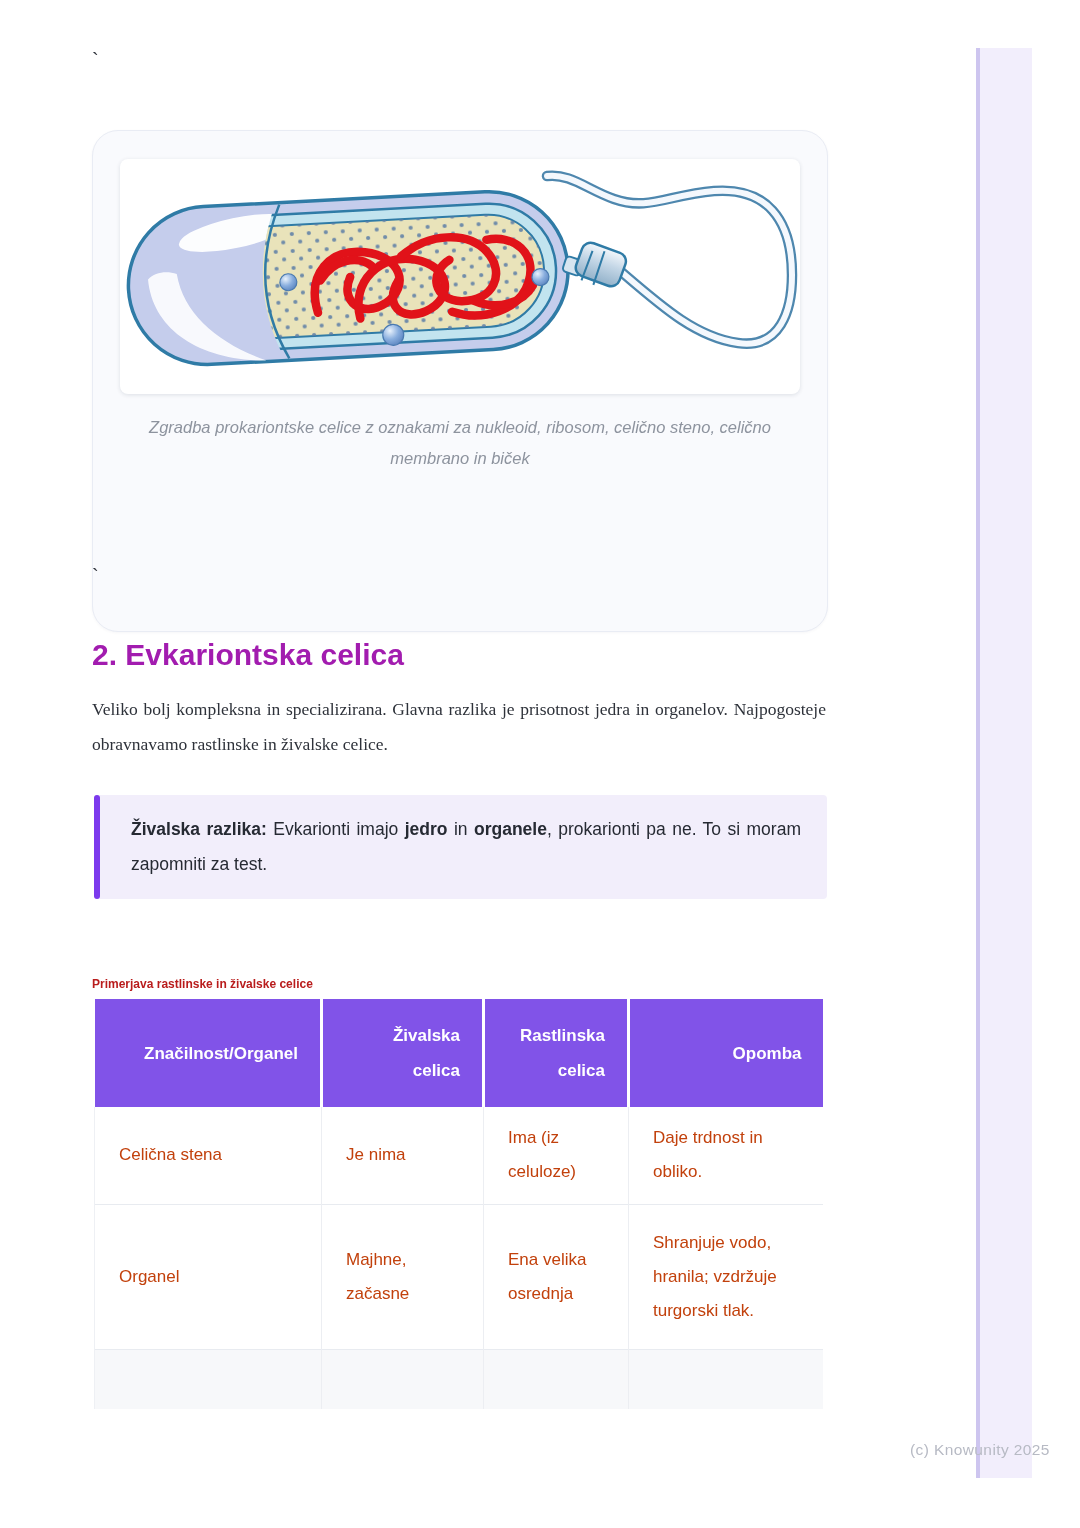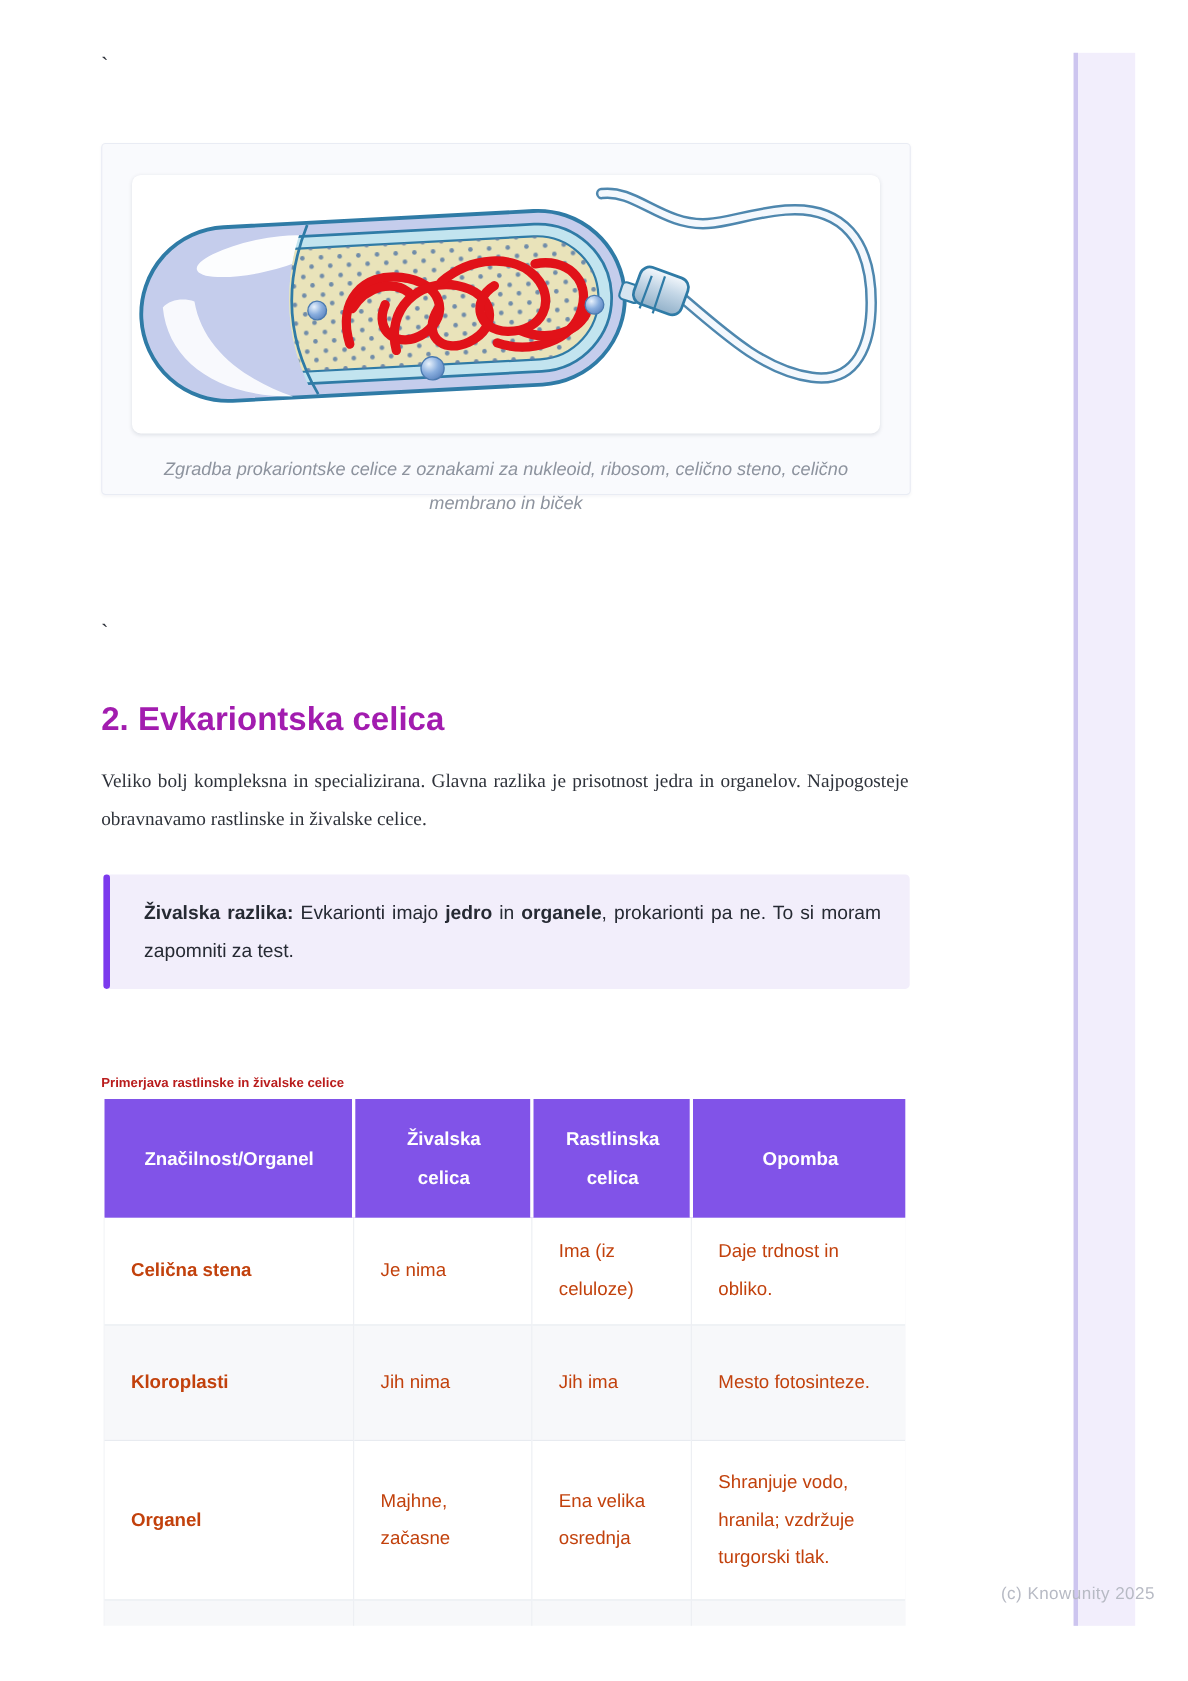--- a/index.html
+++ b/index.html
@@ -6,22 +6,22 @@
   body{
     width:1080px;height:1528px;position:relative;background:#ffffff;
     font-family:"Liberation Sans","DejaVu Sans",sans-serif;color:#2e323a;
     overflow:hidden;
   }
   .abs{position:absolute;}
   
   .tick{left:92px;font-size:20px;color:#2f333b;line-height:20px;}
   
   .figure-card{
-    left:92px;top:130px;width:736px;height:320px;box-sizing:border-box;
-    background:#f9fafd;border:1px solid #e9ecf4;border-radius:4px;
+    left:92px;top:130px;width:736px;height:502px;box-sizing:border-box;
+    background:#f9fafd;border:1px solid #e9ecf4;border-radius:26px;
     box-shadow:0 1px 3px rgba(25,35,70,.04);
   }
   .figure-img{
     position:absolute;left:27px;top:28px;width:680px;height:235px;
     background:#ffffff;border-radius:8px;box-shadow:0 1px 4px rgba(20,30,60,.12);
     overflow:hidden;
   }
   .figure-caption{
     position:absolute;left:0;top:281px;width:100%;box-sizing:border-box;
     padding:0 48px;text-align:center;font-style:italic;font-size:16.5px;
@@ -51,39 +51,39 @@
   .tbl-heading{
     left:92px;top:941px;font-size:12px;font-weight:700;color:#b91c1c;margin-top:36px;
   }
   
   .table-wrap{
     left:94px;top:999px;width:729px;height:479px;overflow:hidden;
   }
   table.cmp{border-collapse:collapse;table-layout:fixed;width:729px;}
   table.cmp th{
     background:#8153e8;color:#ffffff;font-size:17px;font-weight:600;
-    text-align:center;vertical-align:middle;height:108px;
+    text-align:right;vertical-align:middle;height:108px;
     padding:0 22px 0 24px;line-height:35px;box-sizing:border-box;
   }
   table.cmp th + th{border-left:3px solid #ffffff;}
   table.cmp td{
     font-size:17px;line-height:34px;vertical-align:middle;
     padding:0 16px 0 24px;box-sizing:border-box;color:#c2410c;
     border-left:1px solid #eceef2;
   }
   table.cmp td:first-child{border-left:1px solid #eef0f4;}
   table.cmp td:last-child{border-right:1px solid #eef0f4;}
   table.cmp tbody tr{border-top:1px solid #e8ebf0;}
   table.cmp tbody tr:first-child{border-top:none;}
   tr.r1{height:97px;}
   tr.r2{height:105px;background:#f7f8fa;}
   tr.r3{height:145px;}
   tr.r4{height:60px;background:#f7f8fa;}
   tr.r4 td{padding:0;}
-  td.feat{font-weight:700;color:#1d212a;}
+  td.feat{font-weight:400;color:#1d212a;}
   
   .side-panel{
     left:976px;top:48px;width:52px;height:1430px;background:#f2eefc;
     border-left:4px solid #cdc5ef;z-index:1;
   }
   
   .watermark{
     left:893px;top:1441px;font-size:15.5px;color:#b7bac4;z-index:2;letter-spacing:.4px;margin-left:17px;
   }
 </style>
@@ -188,26 +188,20 @@
         <th>Opomba</th>
       </tr>
     </thead>
     <tbody>
       <tr class="r1">
         <td class="feat">Celična stena</td>
         <td>Je nima</td>
         <td>Ima (iz celuloze)</td>
         <td>Daje trdnost in obliko.</td>
       </tr>
-      <tr class="r2">
-        <td class="feat">Kloroplasti</td>
-        <td>Jih nima</td>
-        <td>Jih ima</td>
-        <td>Mesto fotosinteze.</td>
-      </tr>
       <tr class="r3">
         <td class="feat">Organel</td>
         <td>Majhne, začasne</td>
         <td>Ena velika osrednja</td>
         <td>Shranjuje vodo, hranila; vzdržuje turgorski tlak.</td>
       </tr>
       <tr class="r4">
         <td></td>
         <td></td>
         <td></td>

